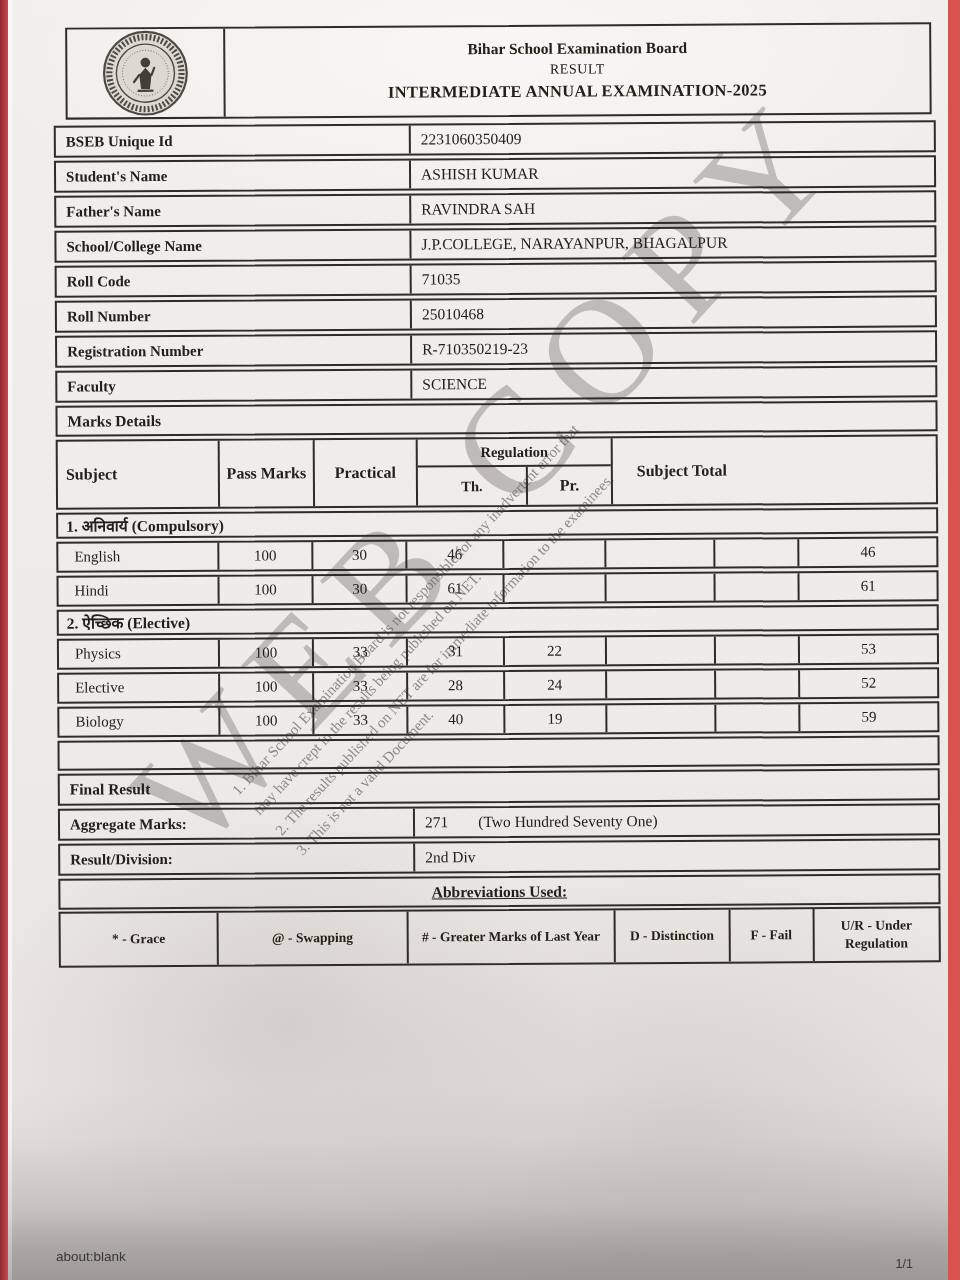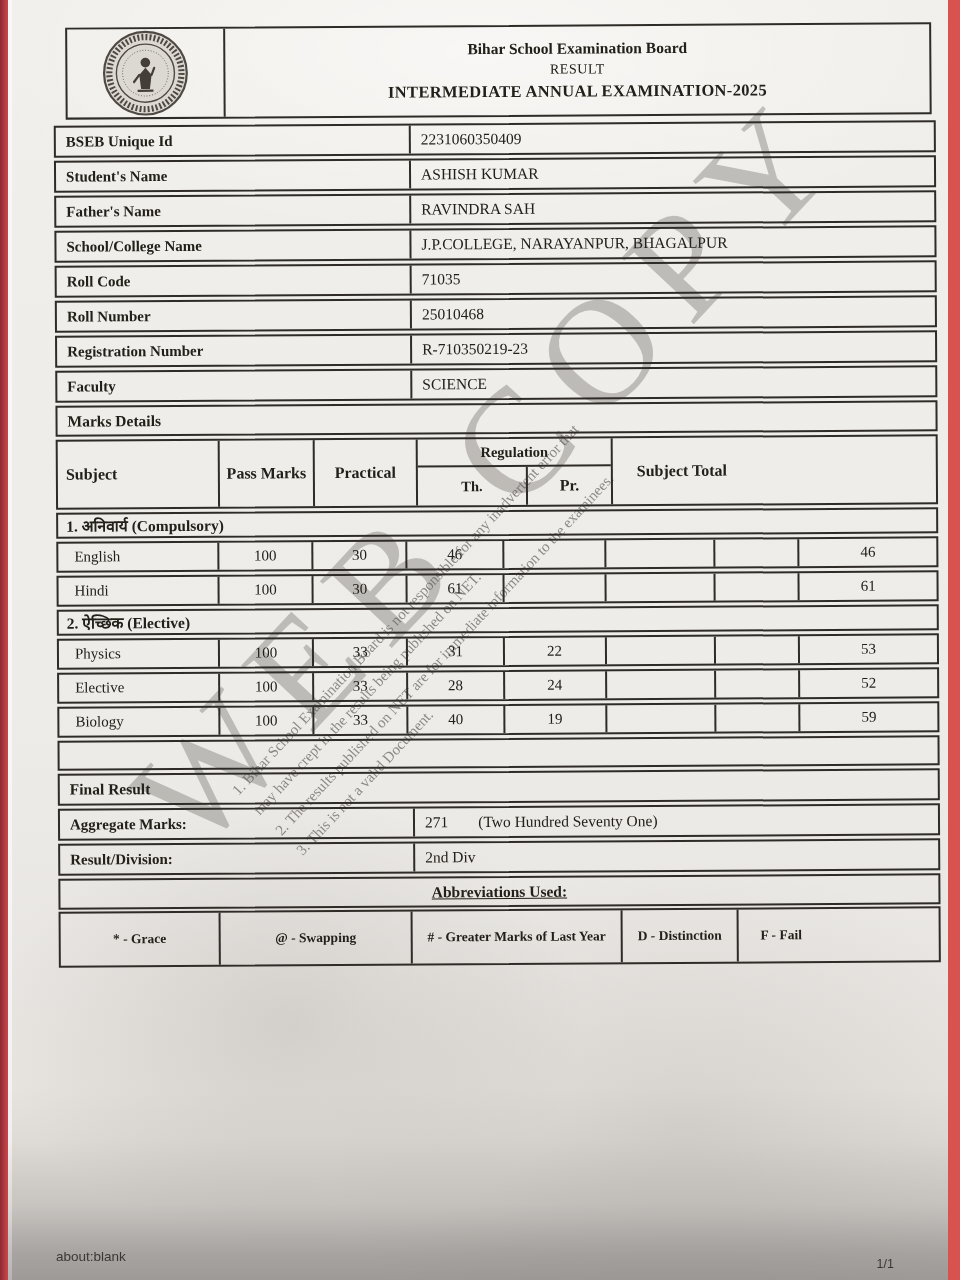--- a/index.html
+++ b/index.html
@@ -79,21 +79,21 @@
   .abbrev-title { height:31px; margin-bottom:2px; display:flex; align-items:center; justify-content:center; font-weight:bold; font-size:15.5px; }
   .abbrev-title span { text-decoration:underline; }
   .abbrev-table { display:flex; height:56px; }
   .ab { border-right:2px solid #2f2c28; display:flex; align-items:center; justify-content:center; text-align:center; font-weight:bold; font-size:13.5px; line-height:1.3; padding:0 4px; }
   .ab:last-child { border-right:none; }
   .ab-grace{width:160px} .ab-swap{width:192px} .ab-greater{width:210px} .ab-dist{width:116px} .ab-fail{width:85px} .ab-ur{width:126px}
 
   .bottom-shade { position:absolute; left:0; right:0; bottom:0; height:140px; z-index:3; pointer-events:none;
     background:linear-gradient(to bottom, rgba(148,144,140,0) 0%, rgba(148,144,140,0.22) 55%, rgba(125,122,119,0.4) 100%); }
   .pf-left { position:absolute; left:48px; bottom:16px; z-index:4; font-family:"Liberation Sans","DejaVu Sans",sans-serif; font-size:13.5px; color:#3a3835; }
-  .pf-right { position:absolute; right:54px; bottom:9px; z-index:4; font-family:"Liberation Sans","DejaVu Sans",sans-serif; font-size:12.5px; color:#3a3835; }
+  .pf-right { position:absolute; right:35px; bottom:9px; z-index:4; font-family:"Liberation Sans","DejaVu Sans",sans-serif; font-size:12.5px; color:#3a3835; }
 </style>
 </head>
 <body>
 
 <div class="paper">
   <div class="paper-edge"></div>
 
   <div class="watermark">WEB COPY</div>
   <div class="disclaimer">
     <div>1. Bihar School Examination Board is not responsible for any inadvertent error that</div>
@@ -247,20 +247,21 @@
 
     <div class="abbrev-title box">
       <span>Abbreviations Used:</span>
     </div>
     <div class="abbrev-table box">
       <div class="ab ab-grace">* - Grace</div>
       <div class="ab ab-swap">@ - Swapping</div>
       <div class="ab ab-greater"># - Greater Marks of Last Year</div>
       <div class="ab ab-dist">D - Distinction</div>
       <div class="ab ab-fail">F - Fail</div>
+      <div class="ab ab-ur">U/R - Under Regulation</div>
     </div>
 
   </div>
 
   <div class="bottom-shade"></div>
   <div class="pf-left">about:blank</div>
   <div class="pf-right">1/1</div>
 </div>
 
 </body></html>

